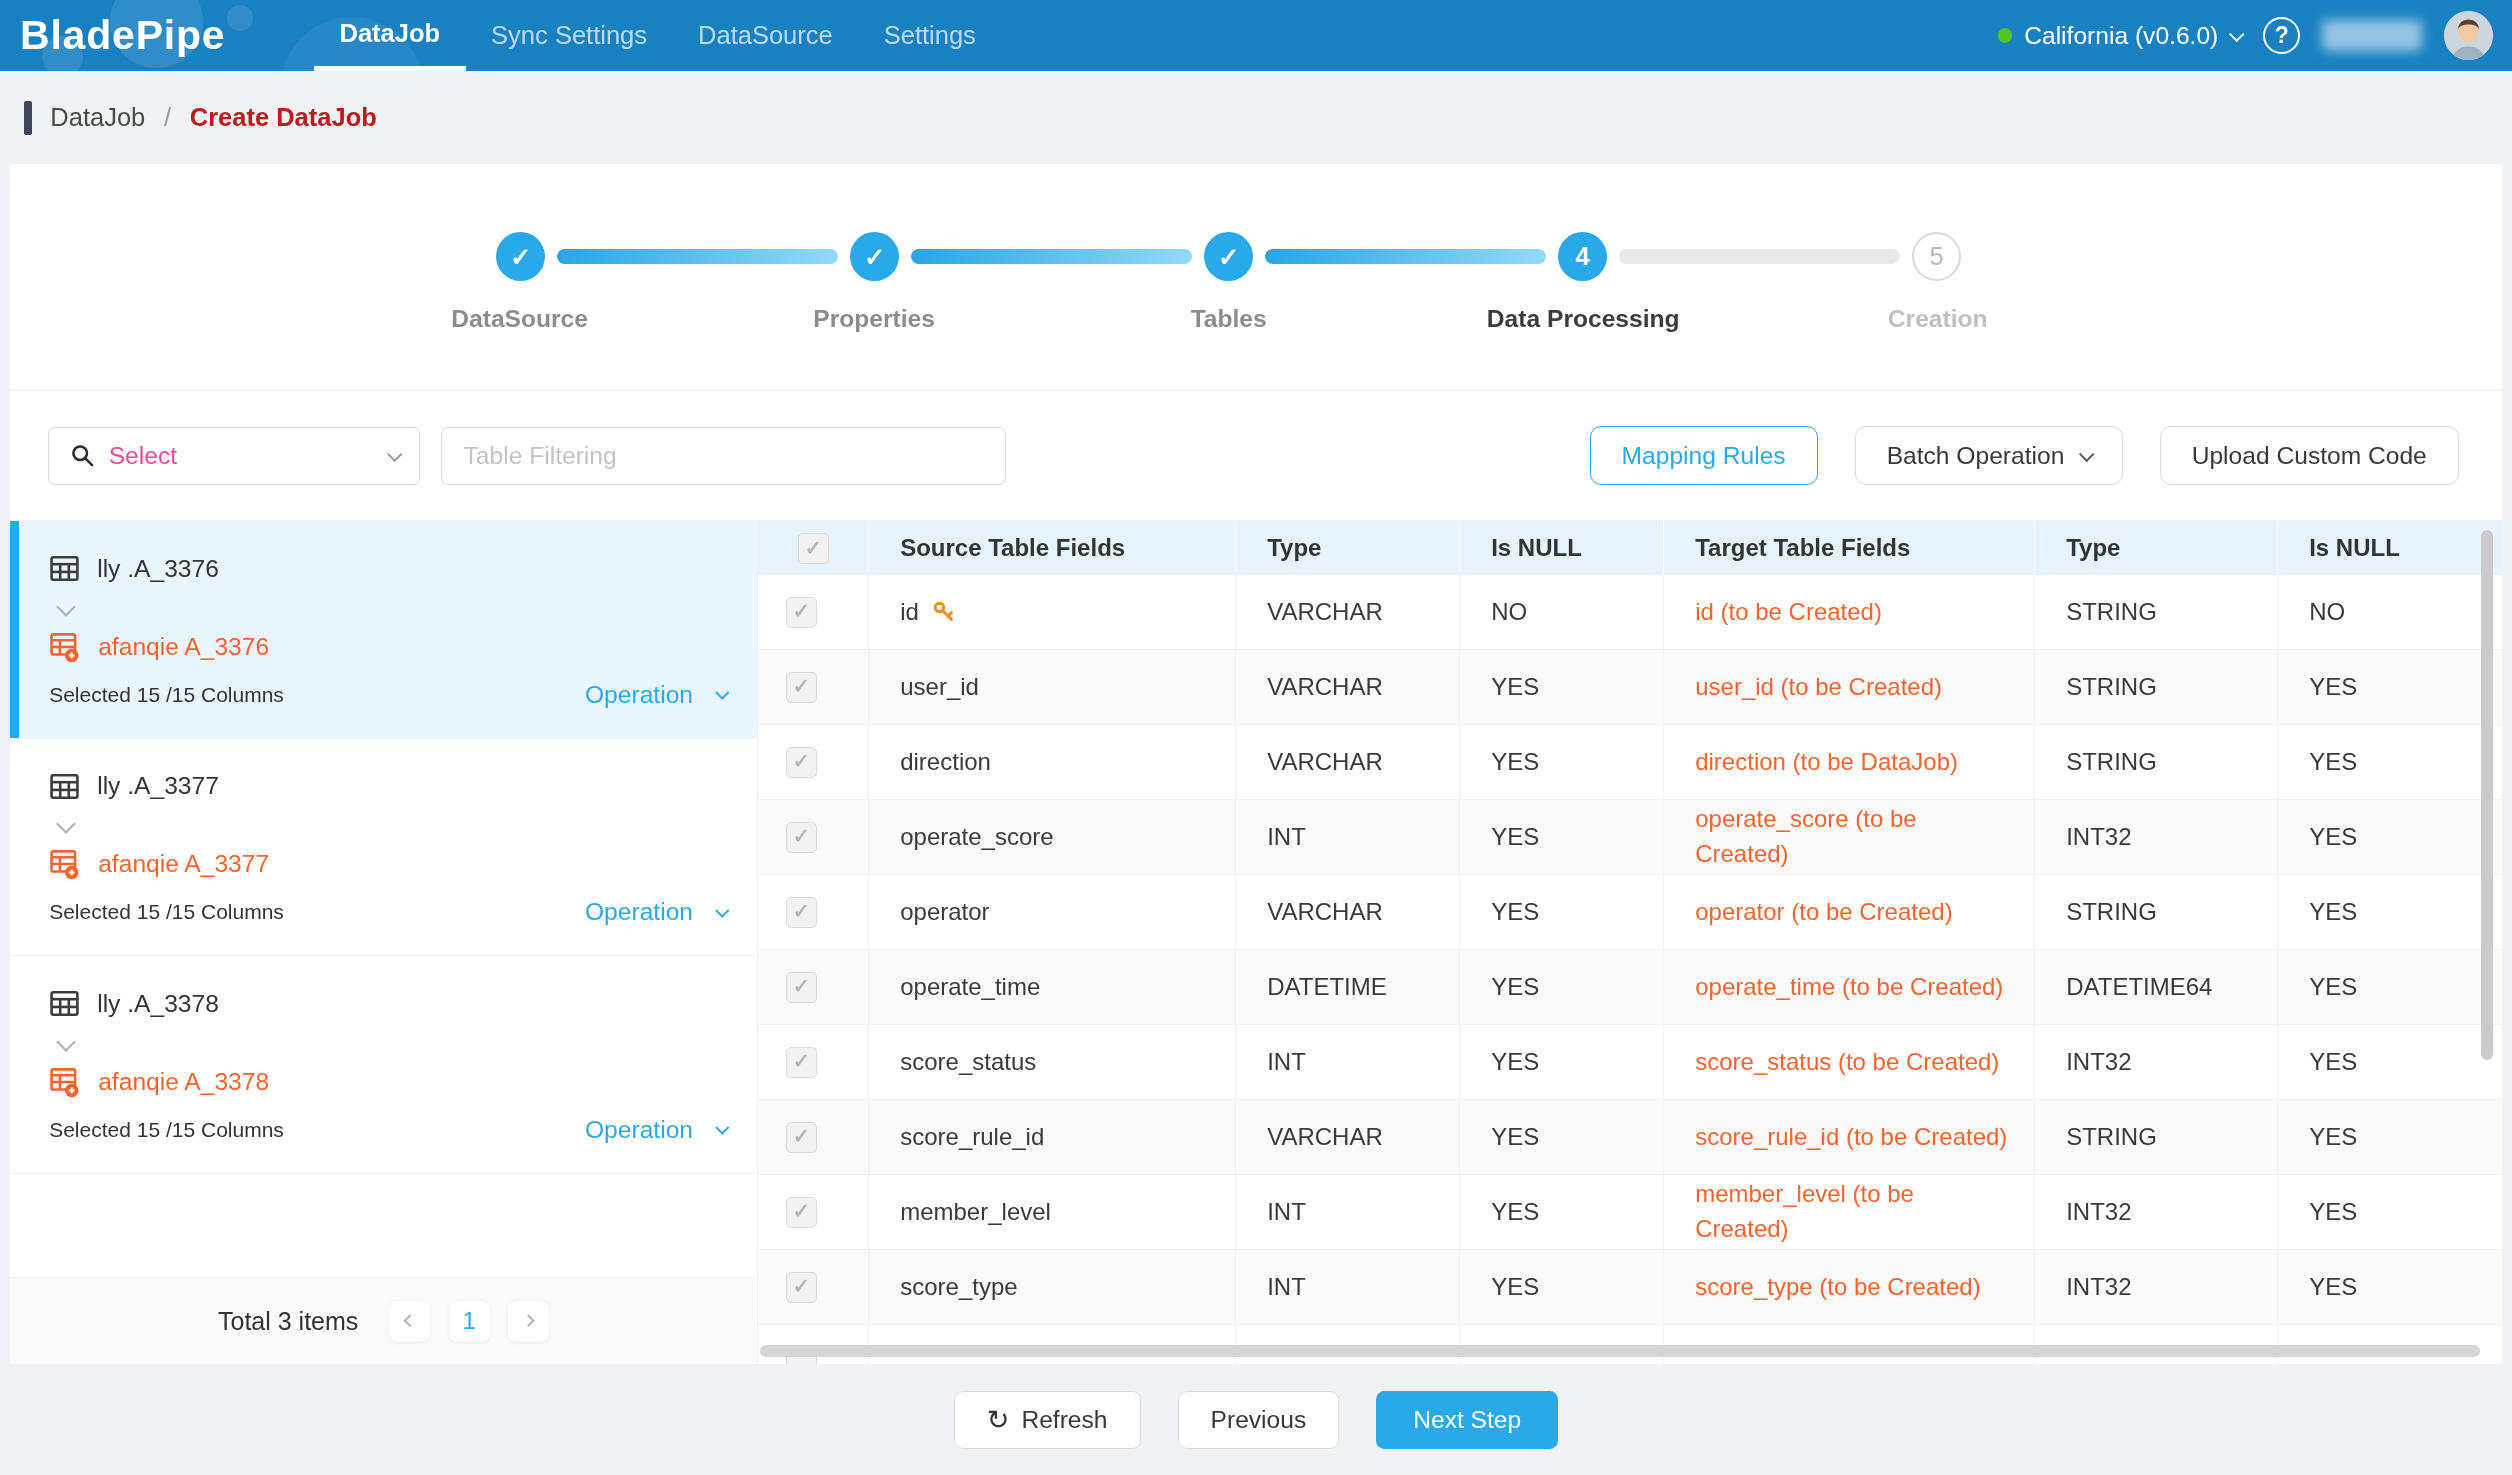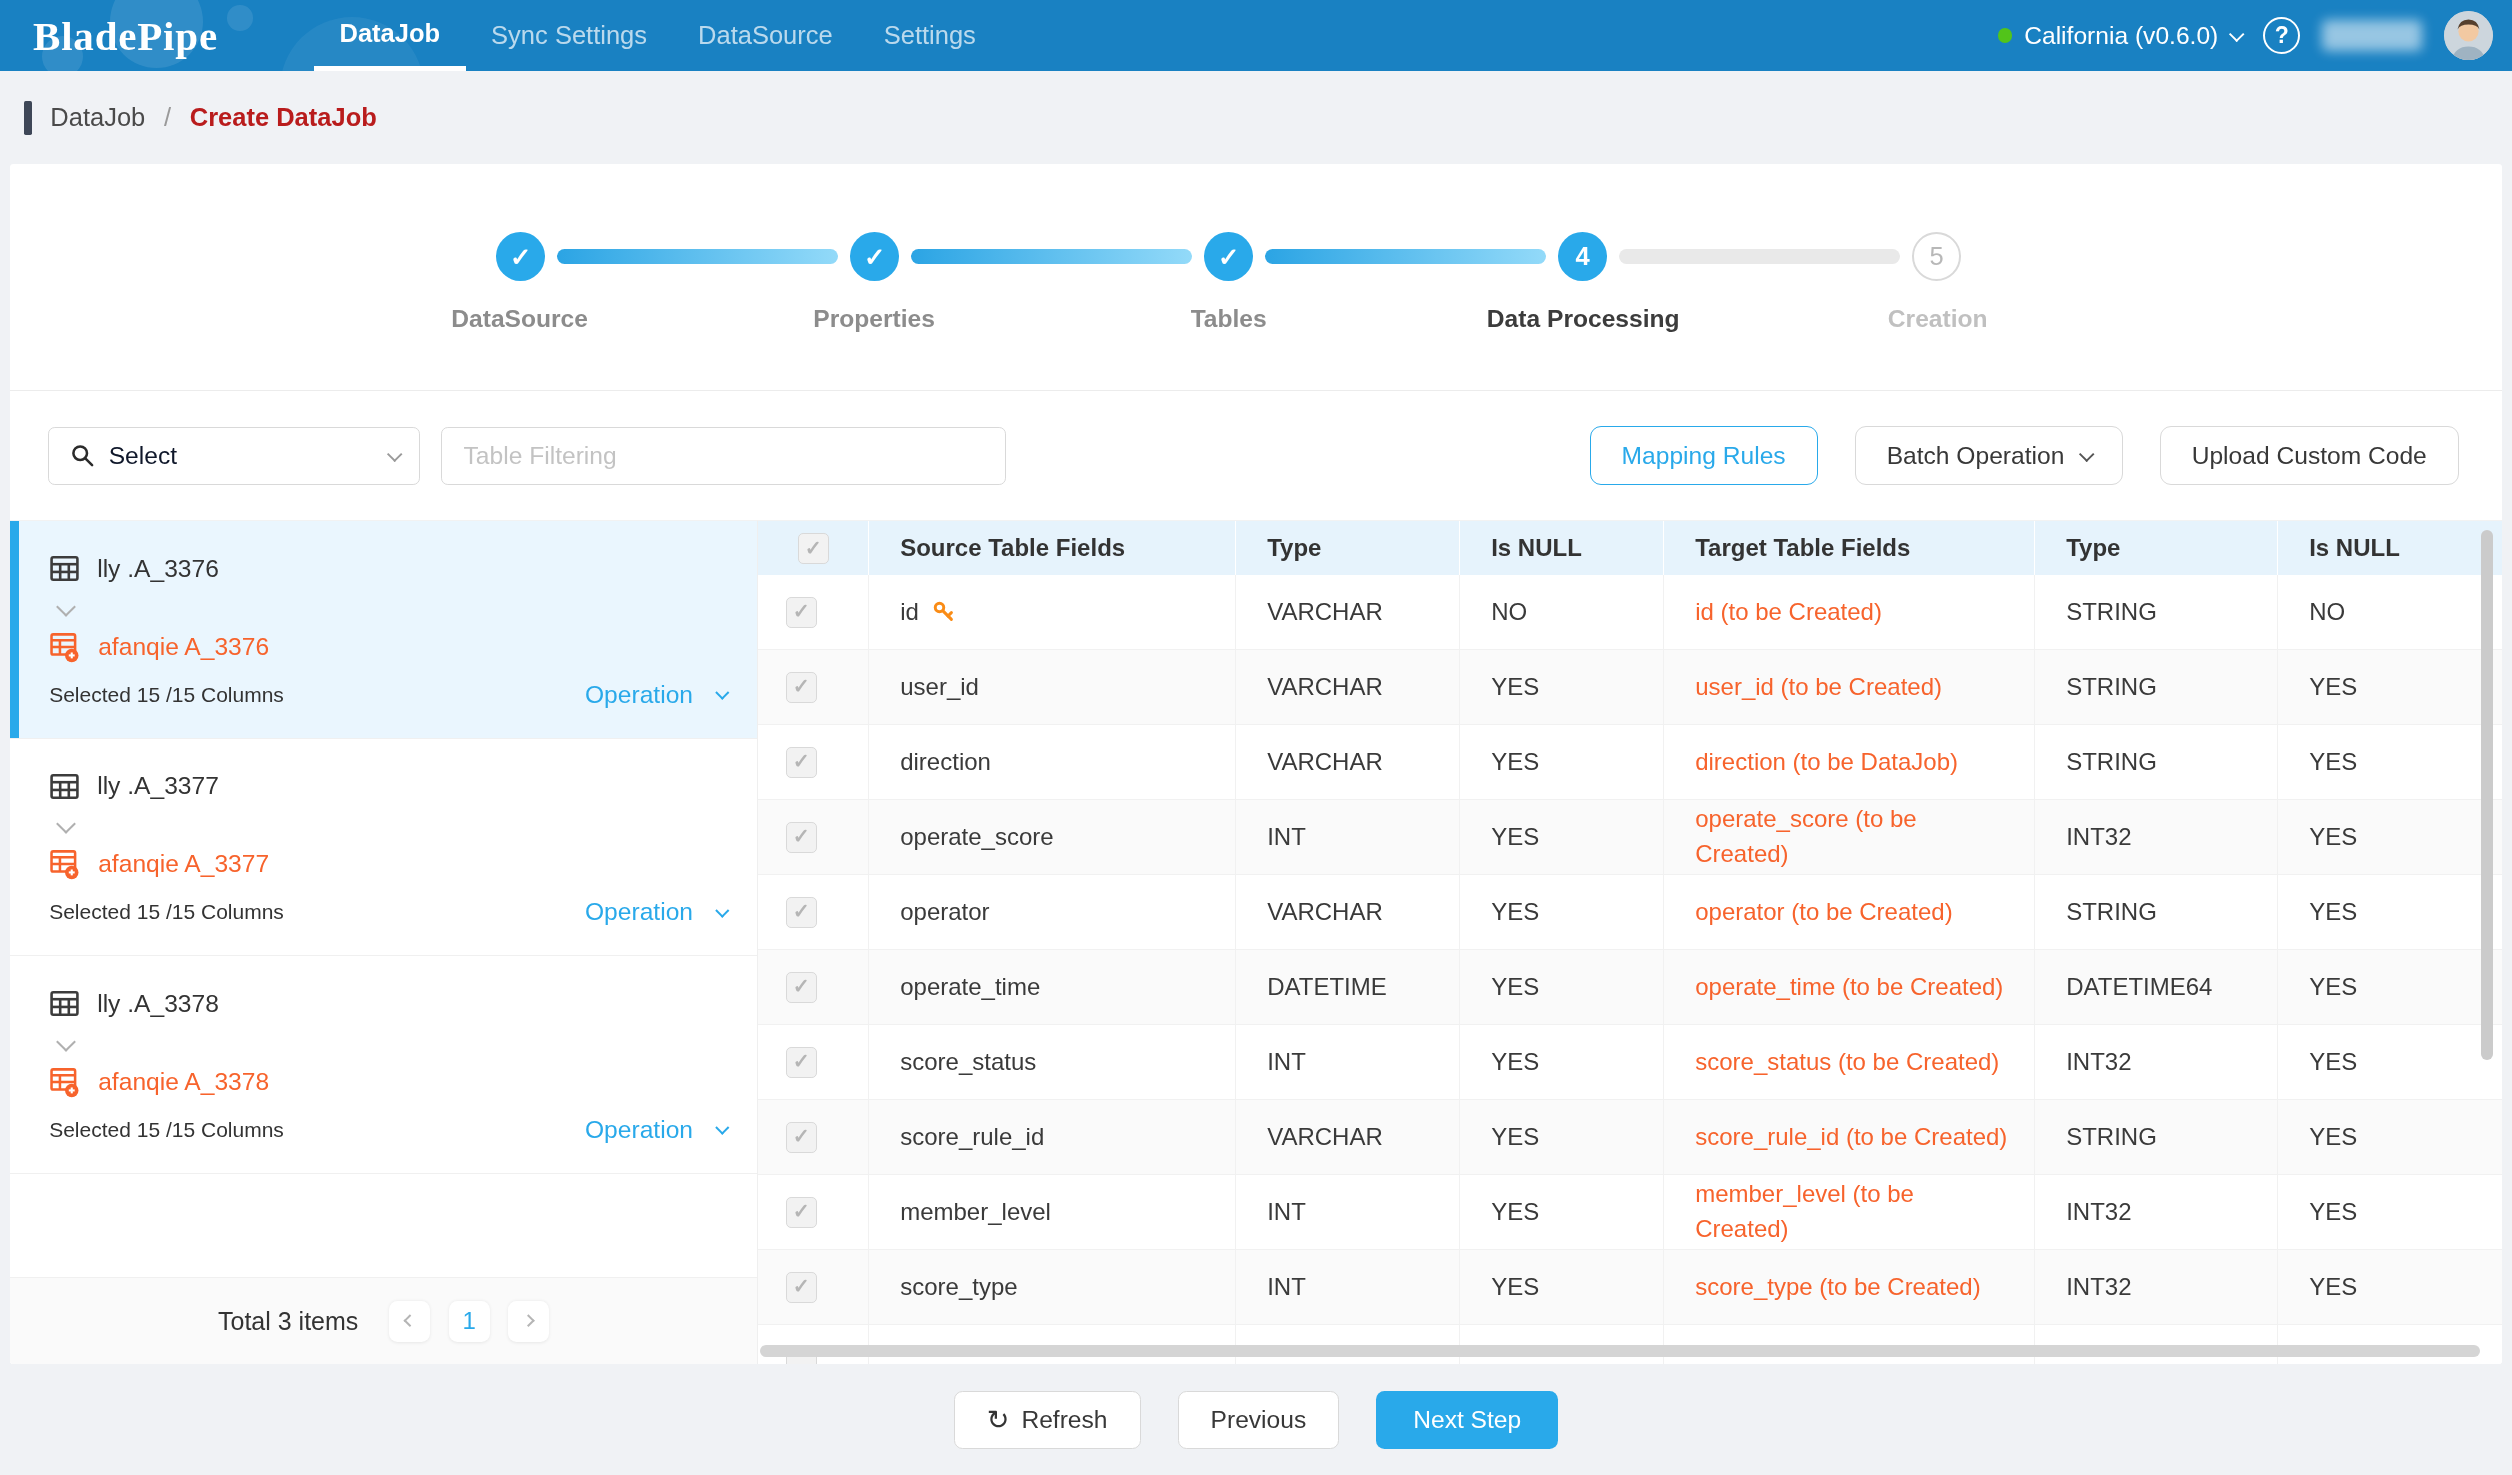--- a/index.html
+++ b/index.html
@@ -1,20 +1,20 @@
 <!DOCTYPE html>
 <html style="font-size:13.6px"><head>
 <meta charset="utf-8">
 <style>
   * { margin:0; padding:0; box-sizing:border-box; }
   html,body { width:2512px; height:1475px; background:#f0f2f5; font-family:"Liberation Sans", sans-serif; overflow:hidden; color:#333; }
 
   
   .topbar { position:relative; height:71px; background:#1981c2; display:flex; align-items:stretch; overflow:hidden; }
-  .logo { position:relative; width:280px; display:flex; align-items:center; padding-left:33px; font-size:41px; font-weight:bold; color:#fff; letter-spacing:0.8px; z-index:2;font-family:Liberation Serif, serif; }
+  .logo { position:relative; width:280px; display:flex; align-items:center; padding-left:20px; font-size:41px; font-weight:bold; color:#fff; letter-spacing:0.8px; z-index:2; }
   .bubble { position:absolute; border-radius:50%; background:rgba(255,255,255,0.10); }
   .b1 { width:93px; height:93px; left:110px; top:-25.5px; }
   .b2 { width:41px;  height:41px;  left:42px;  top:36px; }
   .b3 { width:25.5px;  height:25.5px;  left:227px; top:5.1px; }
   .b4 { width:144px; height:144px; left:280px; top:17px; background:rgba(255,255,255,0.06); }
   .nav { display:flex; margin-left:34px; }
   .nav-item { padding:0 25.5px; display:flex; align-items:center; font-size:25.5px; color:rgba(255,255,255,0.70); cursor:pointer; }
   .nav-item.active { color:#fff; font-weight:bold; border-bottom:5.1px solid #fff; }
   .top-right { margin-left:auto; display:flex; align-items:center; gap:22px; padding-right:18.7px; }
   .env { display:flex; align-items:center; gap:12px; color:#fff; font-size:24.6px; }
@@ -48,21 +48,21 @@
   .connector.gray { background:#e9e9e9; }
   .step-labels { position:relative; margin-left:486px; width:1465px; margin-top:24px; height:37px; }
   .step-labels span { position:absolute; transform:translateX(-50%); font-size:24.6px; font-weight:bold; white-space:nowrap; }
   .lbl-done { color:#8c8c8c; }
   .lbl-active { color:#3c3c3c; }
   .lbl-pending { color:#c0c0c0; }
 
   
   .toolbar { height:129px; flex:none; display:flex; align-items:center; padding:0 43px 0 38px; }
   .select-box { width:372px; height:58px; border:1.7px solid #d9d9d9; border-radius:6.8px; display:flex; align-items:center; padding:0 20.4px; gap:13.6px; cursor:pointer; }
-  .select-box .ph { color:#0f172a; font-size:24.6px; flex:1; }
+  .select-box .ph { color:#ec4899; font-size:24.6px; flex:1; }
   .chev.gray { color:#9a9a9a; }
   .filter-input { margin-left:20.4px; width:565px; height:58px; border:1.7px solid #d9d9d9; border-radius:6.8px; font-size:24.6px; padding:0 22px; color:#333; font-family:"Liberation Sans",sans-serif; outline:none; }
   .filter-input::placeholder { color:#c3c3c3; }
   .tb-right { margin-left:auto; display:flex; gap:37px; }
   .tbtn { height:59px; border-radius:11px; font-size:24.6px; display:flex; align-items:center; justify-content:center; padding:0 31px; cursor:pointer; background:#fff; }
   .tbtn.outline-blue { border:1.7px solid #29a9ea; color:#29a9ea; }
   .tbtn.ghost { border:1.7px solid #d9d9d9; color:#383838; }
   .tbtn .chev { margin-left:15.3px; color:#555; }
 
   

